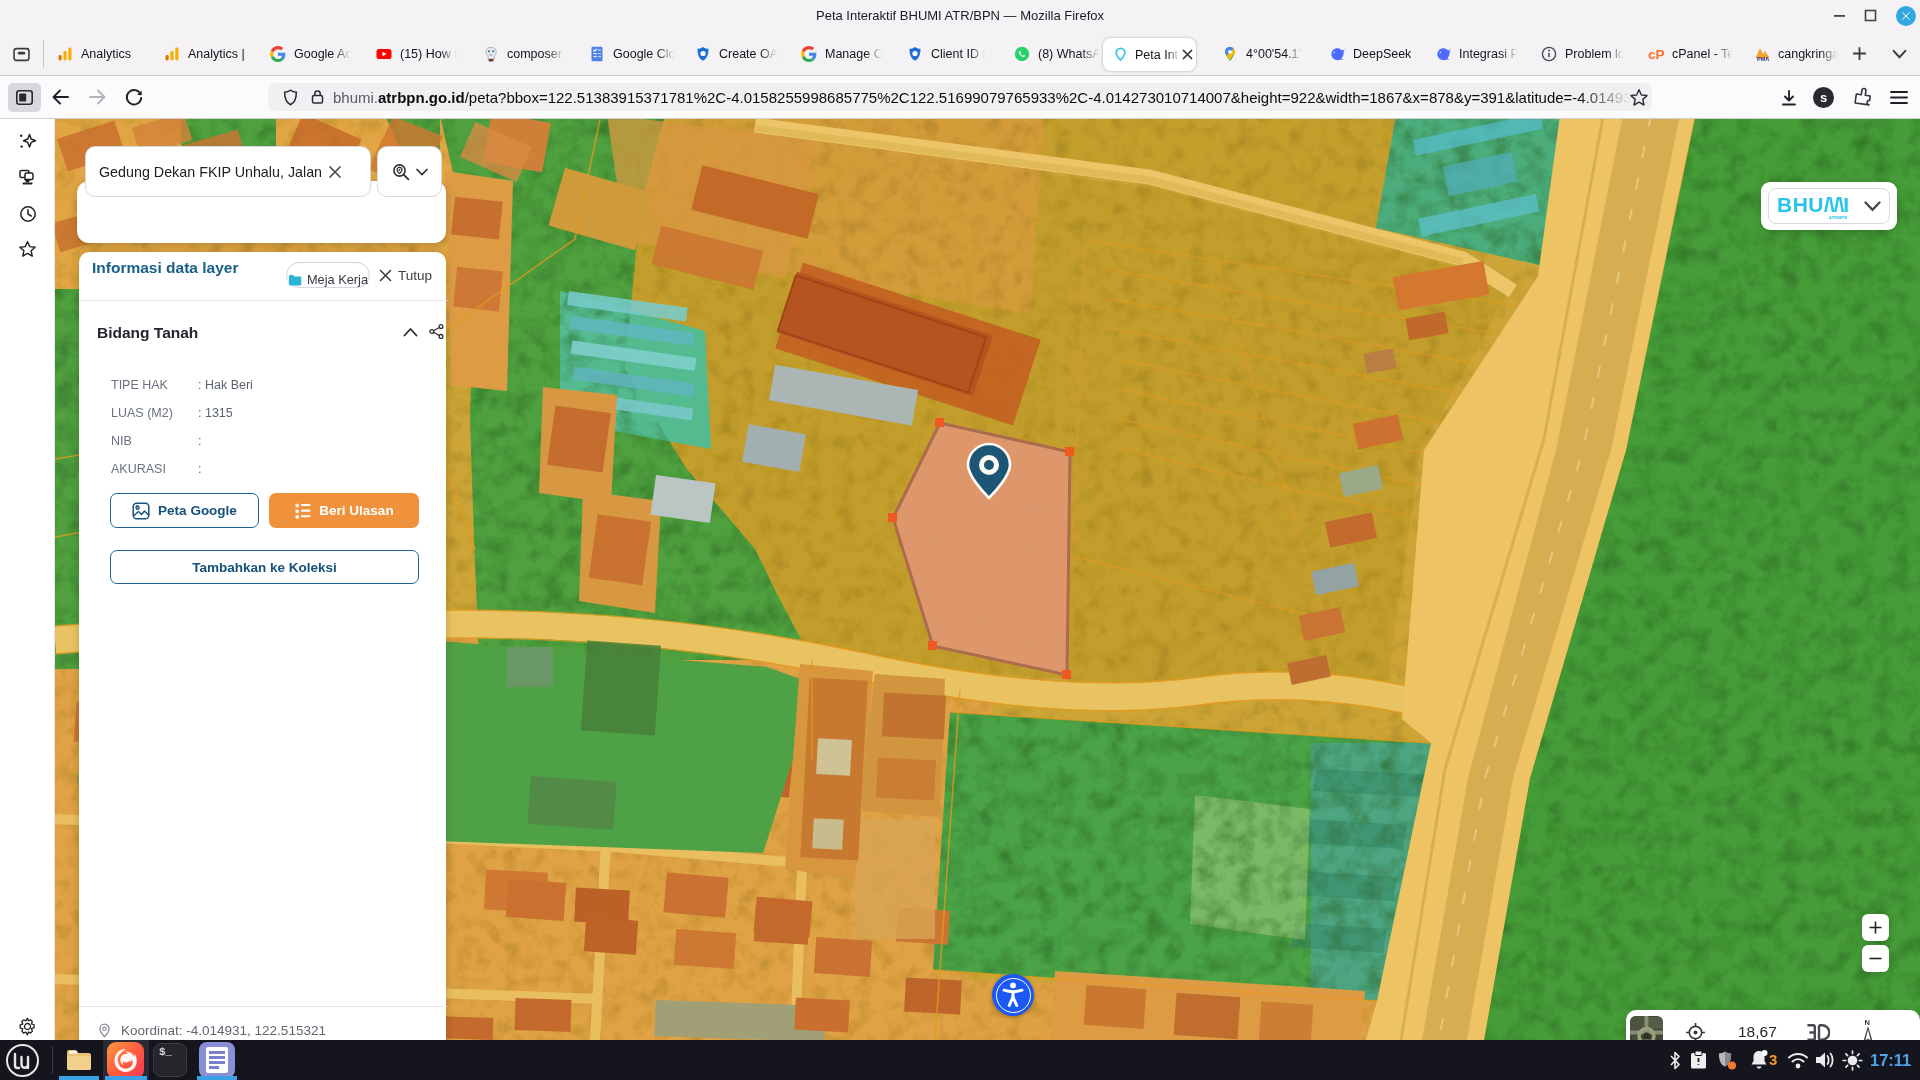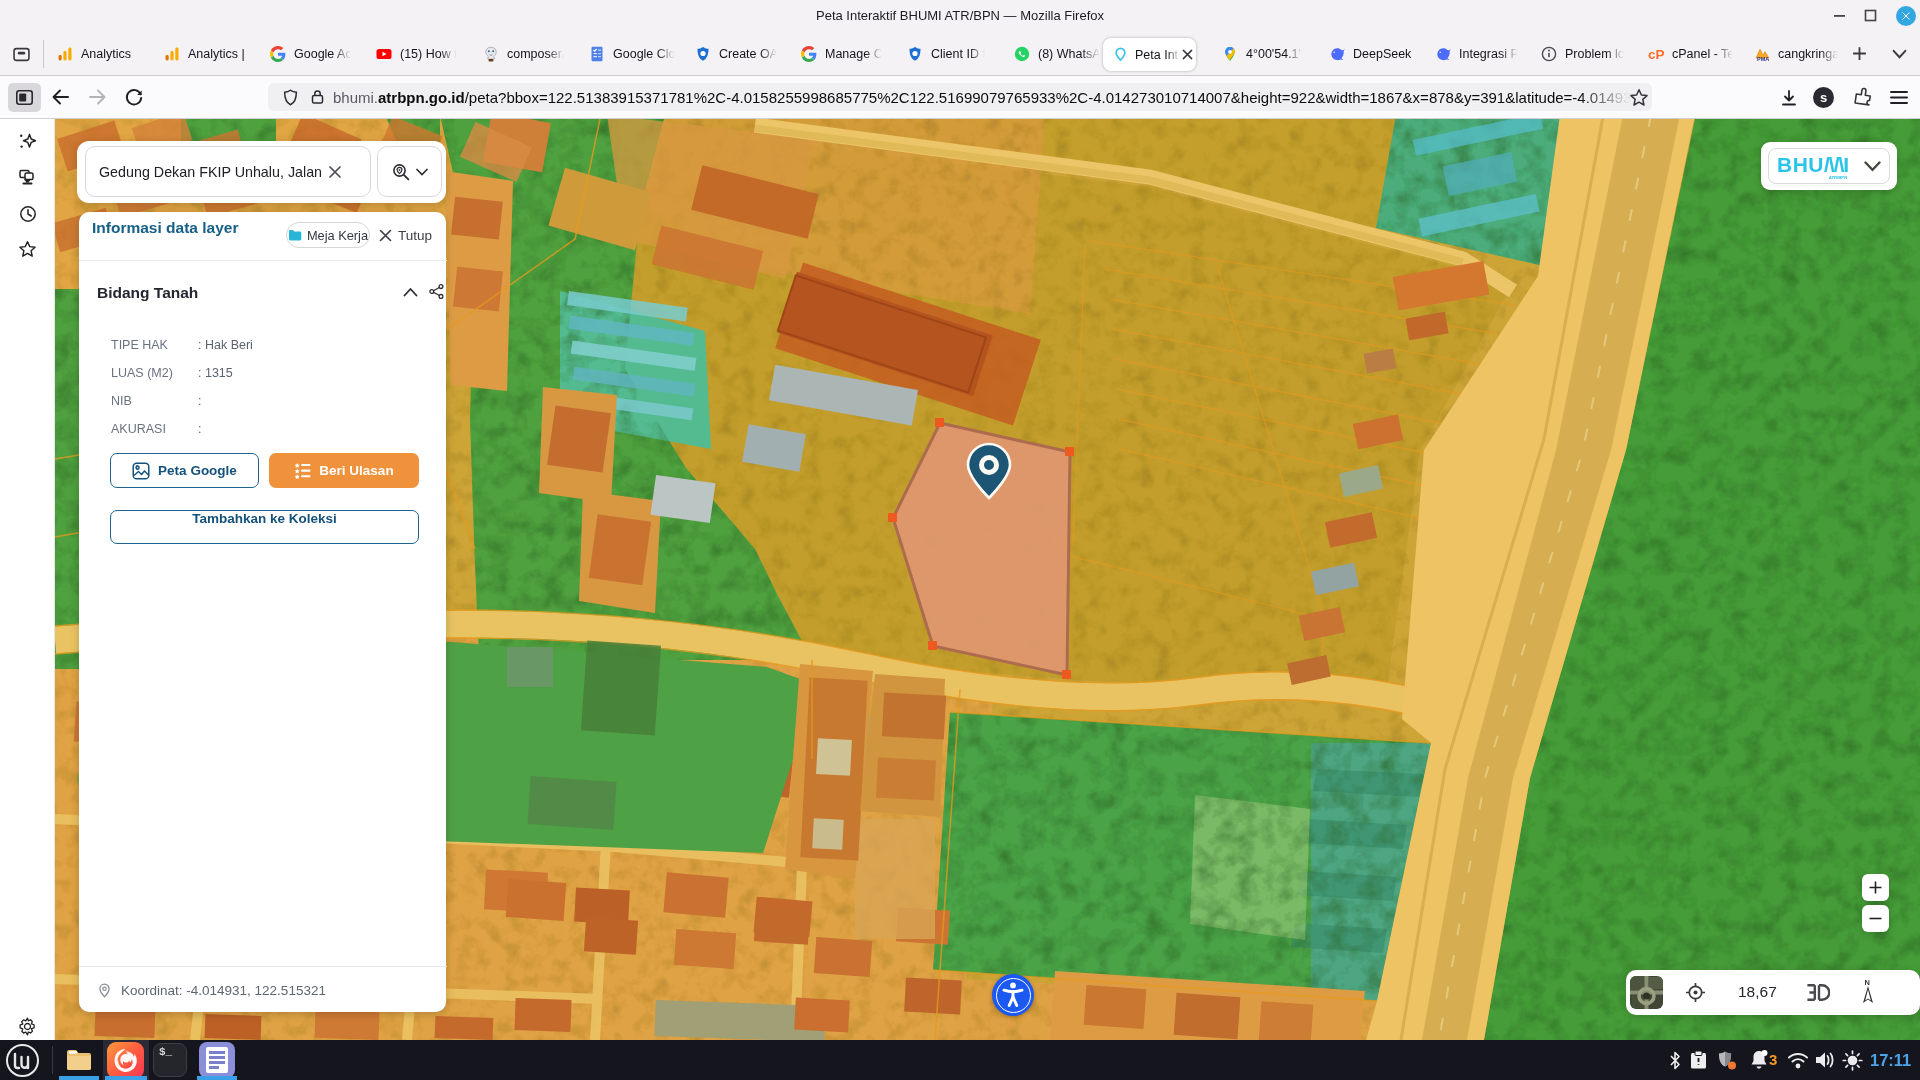--- a/index.html
+++ b/index.html
@@ -9,21 +9,21 @@
 #tabbar { position:absolute; left:0; top:32px; width:1920px; height:44px; background:#f4f2f4; border-bottom:1px solid #ccc; }
 .tab { position:absolute; top:0; height:43px; display:flex; align-items:center; font-size:12.5px; color:#15141a; white-space:nowrap; }
 .tab .lbl { margin-left:8px; display:inline-block; overflow:hidden; }
 .fade { -webkit-mask-image:linear-gradient(90deg,#000 70%,transparent 98%); mask-image:linear-gradient(90deg,#000 70%,transparent 98%); }
 .ticon { width:16px; height:16px; flex:0 0 16px; position:relative; }
 #navbar { position:absolute; left:0; top:76px; width:1920px; height:43px; background:#fbfbfd; border-bottom:1px solid #d0cfd4; }
 #urlbar { position:absolute; left:268px; top:7px; width:1384px; height:28px; background:#f0eff2; border-radius:6px; display:flex; align-items:center; font-size:15px; color:#1c1b22; overflow:hidden; }
 #sidebar { position:absolute; left:0; top:119px; width:55px; height:921px; background:#fff; border-right:1px solid #e5e4e8; }
 #maparea { position:absolute; left:55px; top:119px; width:1865px; height:921px; overflow:hidden; background:#4d7c0f; }
 #taskbar { position:absolute; left:0; top:1040px; width:1920px; height:40px; background:#15151d; }
-.panel { position:absolute; background:#fff; border-radius:10px; box-shadow:0 2px 10px rgba(0,0,0,.2); }
+.panel { position:absolute; background:#fff; border-radius:10px; box-shadow:0 2px 10px rgba(0,0,0,.2);margin-top:40px; }
 svg text { font-family:"Liberation Sans", sans-serif; }
 </style>
 </head>
 <body>
 
 <div id="titlebar">
   <div class="title">Peta Interaktif BHUMI ATR/BPN — Mozilla Firefox</div>
   <svg style="position:absolute;right:2px;top:0" width="92" height="32" viewBox="0 0 92 32">
     <rect x="8" y="15" width="11" height="1.8" fill="#444"></rect>
     <rect x="39.5" y="10.5" width="10" height="10" fill="none" stroke="#444" stroke-width="1.6"></rect>
@@ -516,21 +516,21 @@
         <path d="M7.5 4.4 C6 4.4 5 5.5 5 6.8 C5 8.5 7.5 10.6 7.5 10.6 C7.5 10.6 10 8.5 10 6.8 C10 5.5 9 4.4 7.5 4.4 Z" fill="none" stroke="#2d2d33" stroke-width="1.2"></path>
         <circle cx="7.5" cy="6.9" r=".9" fill="#2d2d33"></circle>
       </svg>
   <svg width="12" height="8" viewBox="0 0 12 8">
         <path d="M1 1.5 L6 6.5 L11 1.5" fill="none" stroke="#2d2d33" stroke-width="1.7" stroke-linecap="round"></path>
       </svg>
 </div>
 
 <div class="panel" style="left:24px;top:93px;width:367px;height:800px;border-radius:10px;">
   <div style="position:absolute;left:13px;top:7px;font-size:15.5px;font-weight:700;color:#166088">Informasi data layer</div>
-  <div style="position:absolute;left:207px;top:10px;width:84px;height:26px;border:1px solid #d5d5da;border-radius:14px;display:flex;align-items:center;justify-content:center;gap:5px">
+  <div style="position:absolute;left:207px;top:10px;width:84px;height:26px;border:1px solid #d5d5da;border-radius:14px;display:flex;align-items:flex-end;justify-content:center;gap:5px">
     <svg width="14" height="13" viewBox="0 0 14 13">
           <path d="M1 2.4 A1.4 1.4 0 0 1 2.4 1 H5.2 L6.6 2.6 H12.6 A1.4 1.4 0 0 1 14 4 V10.6 A1.4 1.4 0 0 1 12.6 12 H2.4 A1.4 1.4 0 0 1 1 10.6 Z" fill="#29b5d8" transform="scale(0.95)"></path>
         </svg>
     <span style="font-size:12.8px;color:#333a45">Meja Kerja</span>
   </div>
   <div style="position:absolute;left:300px;top:16px;display:flex;align-items:center;gap:6px">
     <svg width="13" height="13" viewBox="0 0 13 13">
           <path d="M1.5 1.5 L11.5 11.5 M11.5 1.5 L1.5 11.5" stroke="#3c3c44" stroke-width="1.6" stroke-linecap="round"></path>
         </svg>
     <span style="font-size:13.5px;color:#3c3c44">Tutup</span>
@@ -569,21 +569,21 @@
             <path d="M3.2 1 L4 2.6 L5.8 2.8 L4.5 4 L4.8 5.8 L3.2 5 L1.6 5.8 L1.9 4 L0.6 2.8 L2.4 2.6 Z"></path>
             <rect x="7" y="2" width="9.5" height="2.1" rx="1"></rect>
             <path d="M3.2 6.6 L4 8.2 L5.8 8.4 L4.5 9.6 L4.8 11.4 L3.2 10.6 L1.6 11.4 L1.9 9.6 L0.6 8.4 L2.4 8.2 Z"></path>
             <rect x="7" y="7.6" width="9.5" height="2.1" rx="1"></rect>
             <path d="M3.2 12.2 L4 13.8 L5.8 14 L4.5 15.2 L4.8 17 L3.2 16.2 L1.6 17 L1.9 15.2 L0.6 14 L2.4 13.8 Z"></path>
             <rect x="7" y="13.2" width="9.5" height="2.1" rx="1"></rect>
           </g>
         </svg>
     <span style="font-size:13.5px;font-weight:700;color:#fff">Beri Ulasan</span>
   </div>
-  <div style="position:absolute;left:31px;top:298px;width:309px;height:34px;border:1.5px solid #1e6391;border-radius:7px;display:flex;align-items:flex-start;justify-content:center">
+  <div style="position:absolute;left:31px;top:298px;width:309px;height:34px;border:1.5px solid #1e6391;border-radius:7px;display:flex;align-items:center;justify-content:center">
     <span style="font-size:13.5px;font-weight:700;color:#14517c">Tambahkan ke Koleksi</span>
   </div>
   <div style="position:absolute;left:0;bottom:45px;width:368px;height:1px;background:#e8e8ec"></div>
   <div style="position:absolute;left:18px;bottom:14px;display:flex;align-items:center;gap:9px">
     <svg width="15" height="15" viewBox="0 0 15 15">
           <path d="M7.5 1.2 C4.9 1.2 2.9 3.2 2.9 5.8 C2.9 9 7.5 13.8 7.5 13.8 C7.5 13.8 12.1 9 12.1 5.8 C12.1 3.2 10.1 1.2 7.5 1.2 Z" fill="none" stroke="#8a8f99" stroke-width="1.3"></path>
           <circle cx="7.5" cy="5.8" r="1.7" fill="none" stroke="#8a8f99" stroke-width="1.2"></circle>
         </svg>
     <span style="font-size:13.5px;color:#5f6670">Koordinat: -4.014931, 122.515321</span>
   </div>

